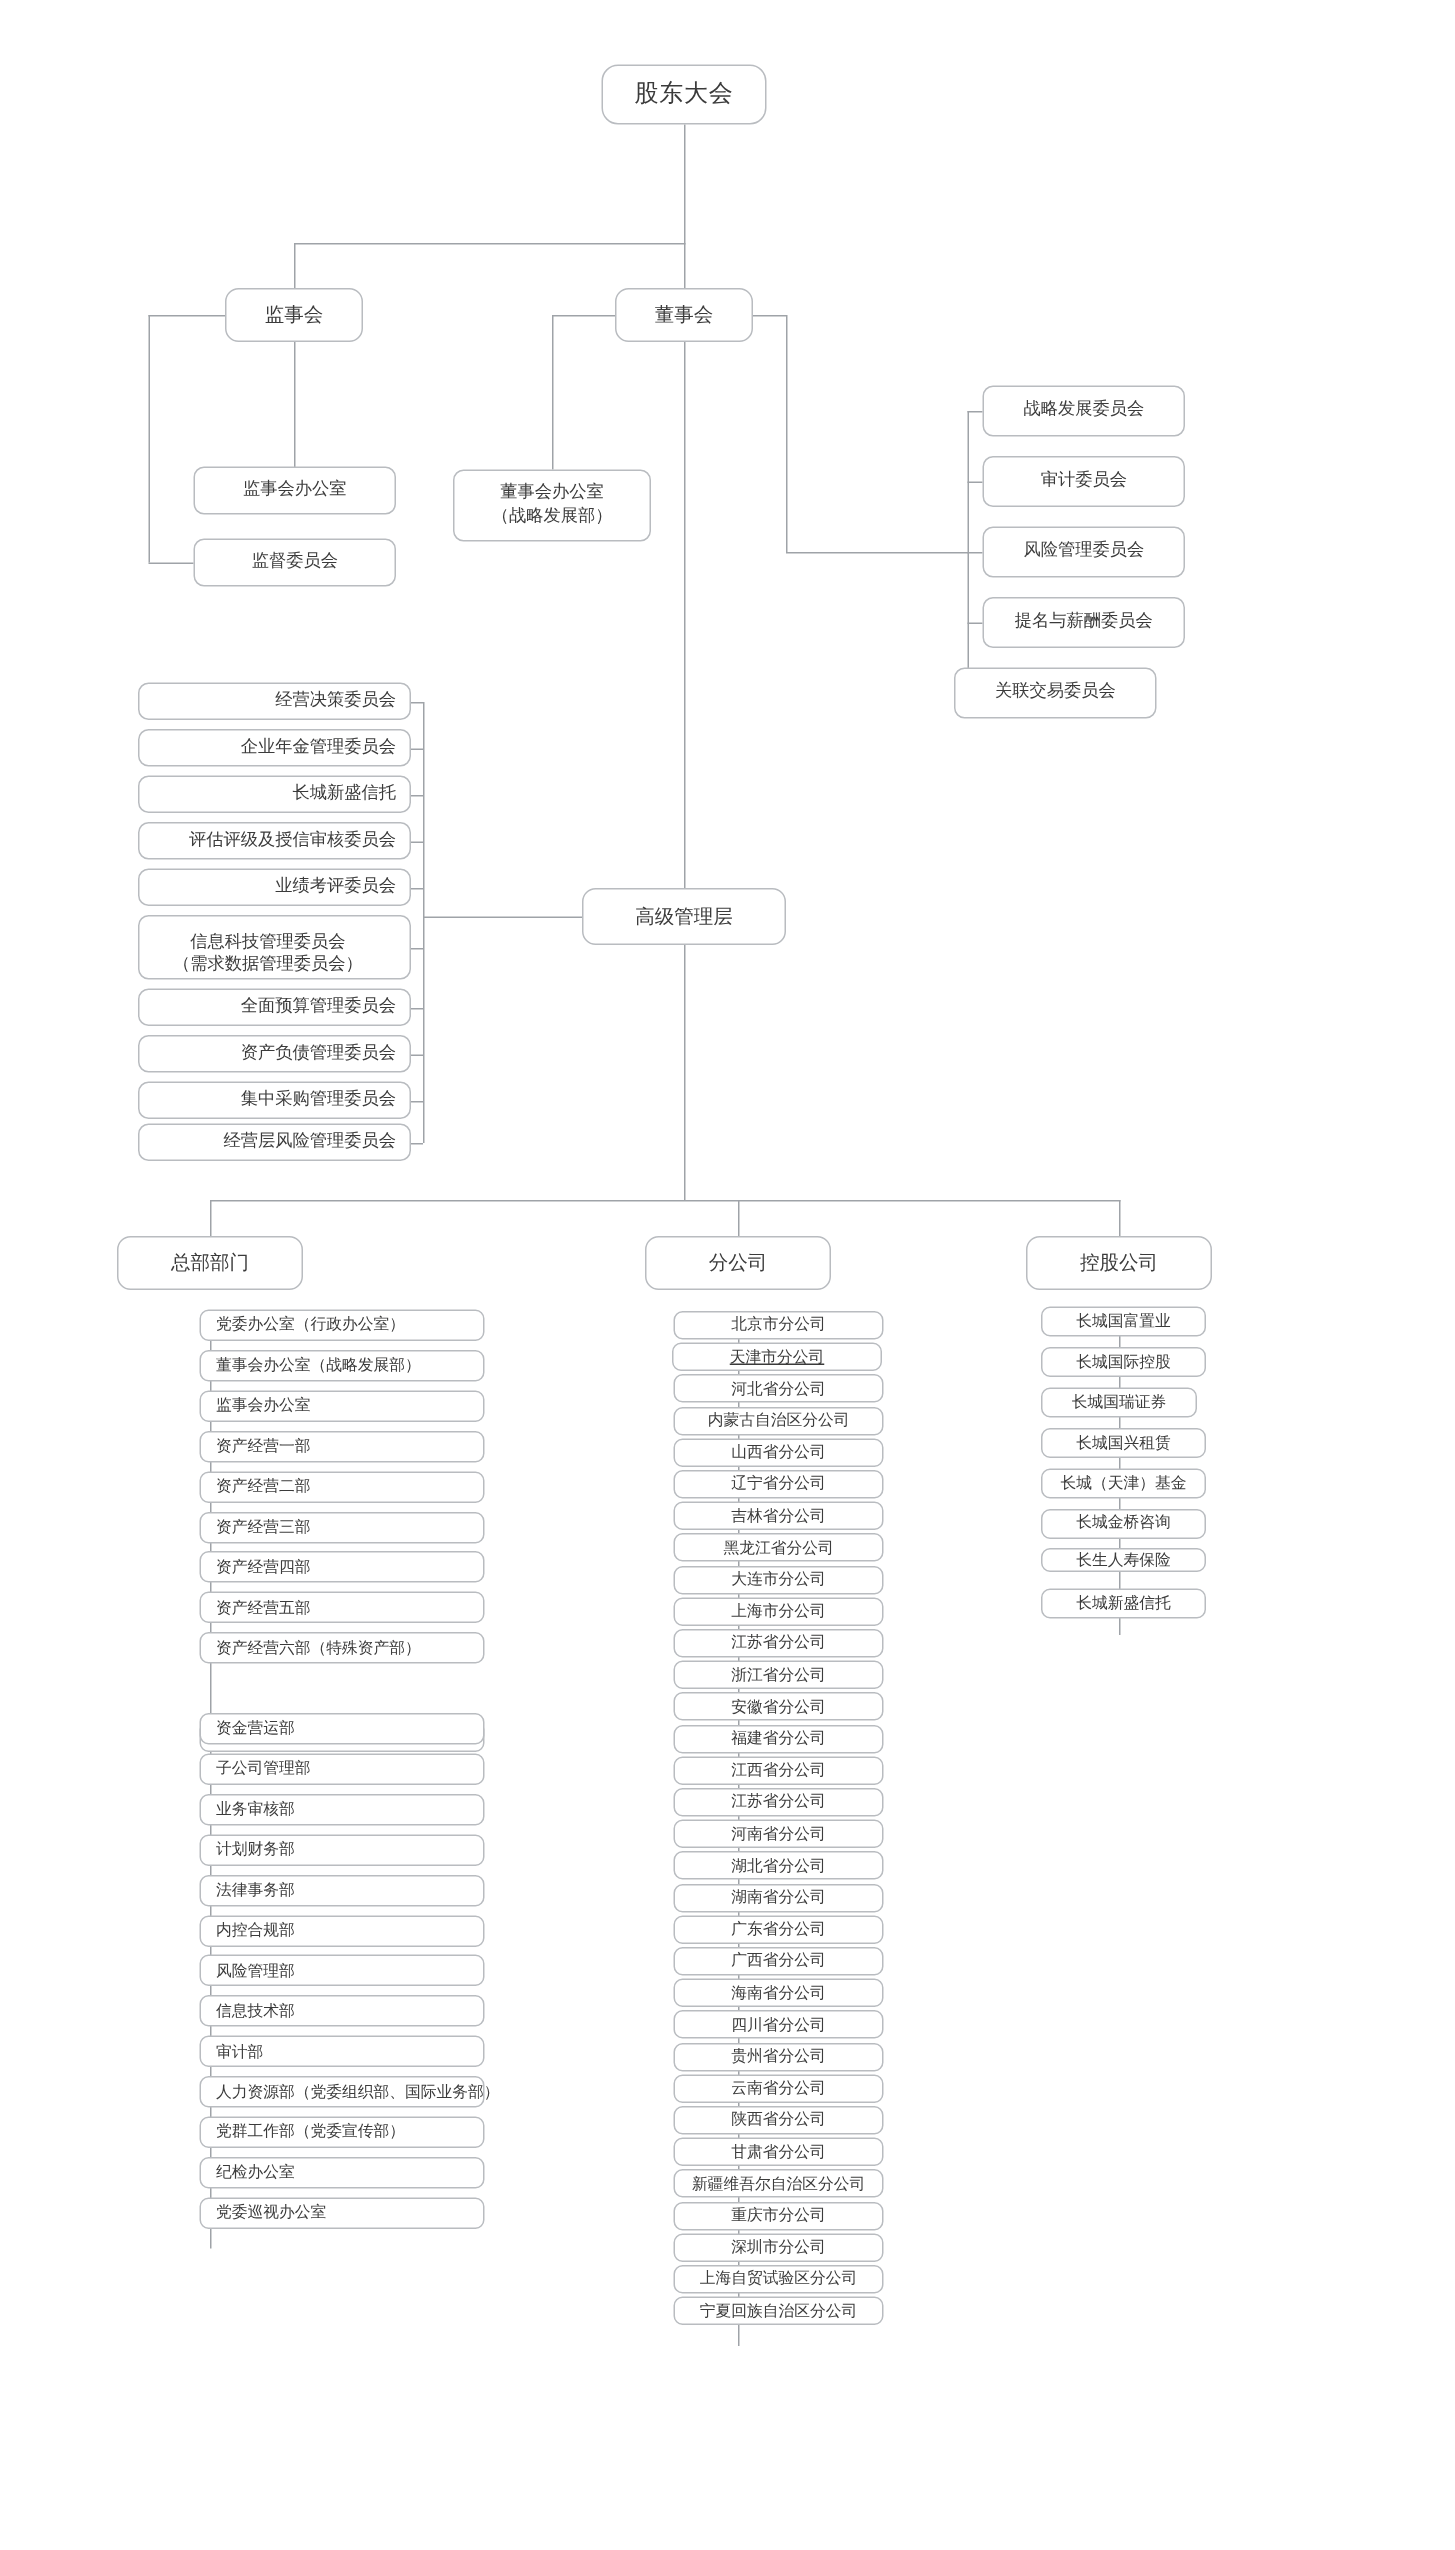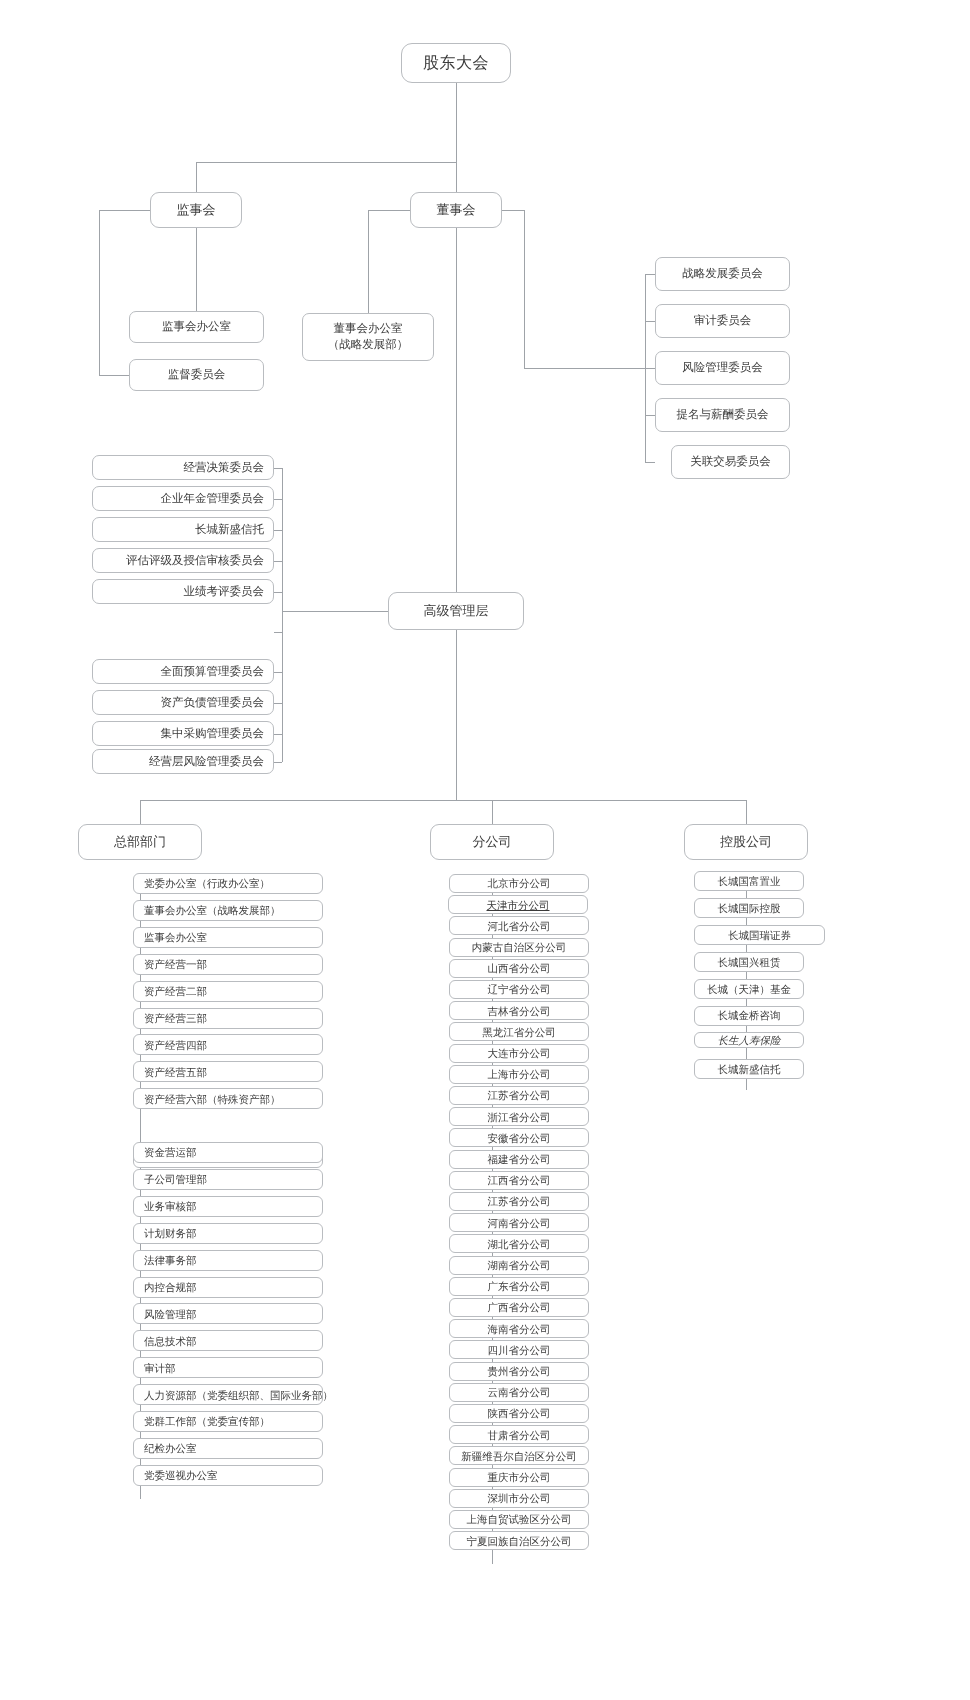--- a/index.html
+++ b/index.html
@@ -83,21 +83,21 @@
     </div>
     <div class="node sm" style="left:655px;top:304px;width:135px;height:34px;">
       <span>审计委员会</span>
     </div>
     <div class="node sm" style="left:655px;top:351px;width:135px;height:34px;">
       <span>风险管理委员会</span>
     </div>
     <div class="node sm" style="left:655px;top:398px;width:135px;height:34px;">
       <span>提名与薪酬委员会</span>
     </div>
-    <div class="node sm" style="left:671px;top:445px;width:119px;height:34px;align-items:center;">
+    <div class="node sm" style="left:636px;top:445px;width:135px;height:34px;align-items:center;">
       <span>关联交易委员会</span>
     </div>
     <div class="ln lnv" style="left:645px;top:274px;height:188px;background:#9fa3a8;"></div>
     <div class="ln lnh" style="left:645px;top:274px;width:10px;background:#9fa3a8;"></div>
     <div class="ln lnh" style="left:645px;top:321px;width:10px;background:#9fa3a8;"></div>
     <div class="ln lnh" style="left:645px;top:368px;width:10px;background:#9fa3a8;"></div>
     <div class="ln lnh" style="left:645px;top:415px;width:10px;background:#9fa3a8;"></div>
     <div class="ln lnh" style="left:645px;top:462px;width:10px;background:#9fa3a8;"></div>
     <div class="ln lnh" style="left:502px;top:210px;width:22px;background:#9fa3a8;"></div>
     <div class="ln lnv" style="left:524px;top:210px;height:158px;background:#9fa3a8;"></div>
@@ -113,20 +113,24 @@
       <span>企业年金管理委员会</span>
     </div>
     <div class="node sm ralign" style="left:92px;top:517px;width:182px;height:25px;">
       <span>长城新盛信托</span>
     </div>
     <div class="node sm ralign" style="left:92px;top:548px;width:182px;height:25px;">
       <span>评估评级及授信审核委员会</span>
     </div>
     <div class="node sm ralign" style="left:92px;top:579px;width:182px;height:25px;">
       <span>业绩考评委员会</span>
+    </div>
+    <div class="node sm ralign two-line" style="left:92px;top:610px;width:182px;height:43px;">
+      <span>信息科技管理委员会</span>
+      <span>（需求数据管理委员会）</span>
     </div>
     <div class="node sm ralign" style="left:92px;top:659px;width:182px;height:25px;">
       <span>全面预算管理委员会</span>
     </div>
     <div class="node sm ralign" style="left:92px;top:690px;width:182px;height:25px;">
       <span>资产负债管理委员会</span>
     </div>
     <div class="node sm ralign" style="left:92px;top:721px;width:182px;height:25px;">
       <span>集中采购管理委员会</span>
     </div>
@@ -380,33 +384,33 @@
     <div class="ln lnh" style="left:492px;top:1477.1px;width:-43px;background:#9fa3a8;"></div>
     <div class="ln lnh" style="left:492px;top:1498.3px;width:-43px;background:#9fa3a8;"></div>
     <div class="ln lnh" style="left:492px;top:1519.5px;width:-43px;background:#9fa3a8;"></div>
     <div class="ln lnh" style="left:492px;top:1540.6999999999998px;width:-43px;background:#9fa3a8;"></div>
     <div class="node xs" style="left:694px;top:871px;width:110px;height:20px;">
       <span>长城国富置业</span>
     </div>
     <div class="node xs" style="left:694px;top:897.9px;width:110px;height:20px;">
       <span>长城国际控股</span>
     </div>
-    <div class="node xs" style="left:694px;top:924.8px;width:131px;height:20px;">
+    <div class="node xs" style="left:694px;top:924.8px;width:104px;height:20px;">
       <span>长城国瑞证券</span>
     </div>
     <div class="node xs" style="left:694px;top:951.7px;width:110px;height:20px;">
       <span>长城国兴租赁</span>
     </div>
     <div class="node xs" style="left:694px;top:978.6px;width:110px;height:20px;">
       <span>长城（天津）基金</span>
     </div>
     <div class="node xs" style="left:694px;top:1005.5px;width:110px;height:20px;">
       <span>长城金桥咨询</span>
     </div>
-    <div class="node xs" style="left:694px;top:1032.4px;width:110px;height:16px;font-style:italic;">
+    <div class="node xs" style="left:694px;top:1032.4px;width:110px;height:16px;">
       <span>长生人寿保险</span>
     </div>
     <div class="node xs" style="left:694px;top:1059.3px;width:110px;height:20px;">
       <span>长城新盛信托</span>
     </div>
     <div class="ln lnv" style="left:746px;top:881px;height:209.29999999999995px;background:#9fa3a8;"></div>
     <div class="ln lnh" style="left:746px;top:881px;width:-52px;background:#9fa3a8;"></div>
     <div class="ln lnh" style="left:746px;top:907.9px;width:-52px;background:#9fa3a8;"></div>
     <div class="ln lnh" style="left:746px;top:934.8px;width:-52px;background:#9fa3a8;"></div>
     <div class="ln lnh" style="left:746px;top:961.7px;width:-52px;background:#9fa3a8;"></div>

